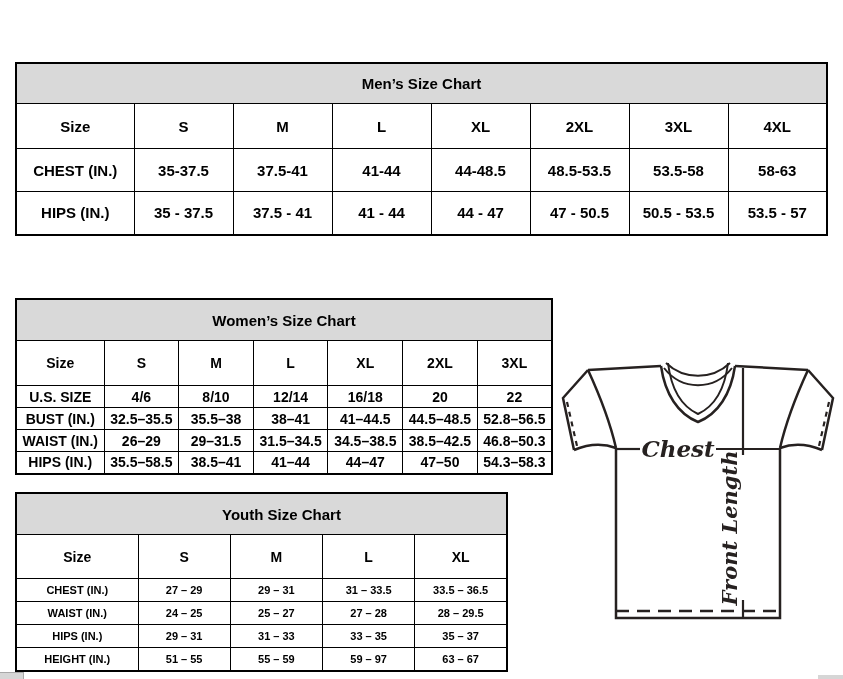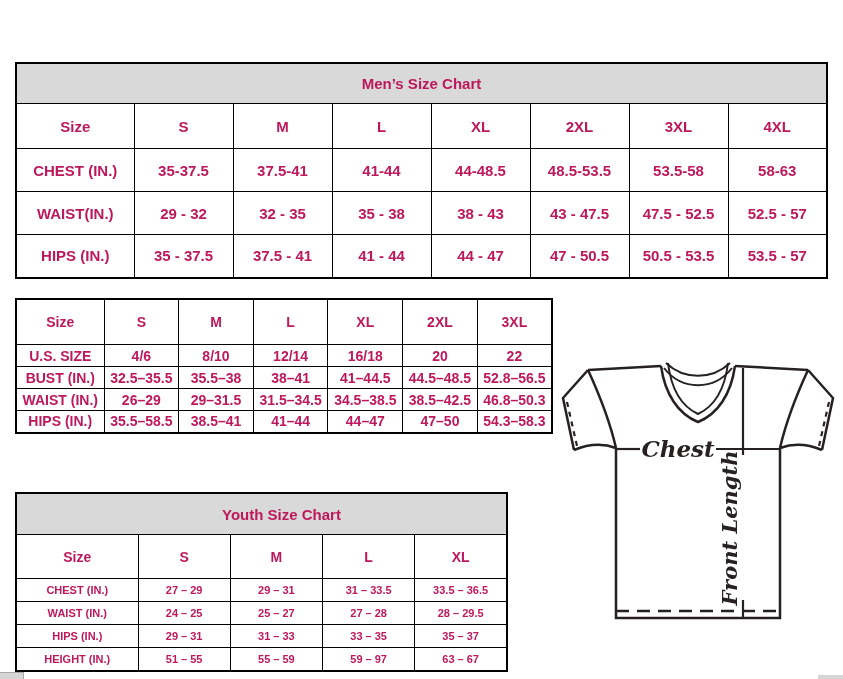--- a/index.html
+++ b/index.html
@@ -6,21 +6,21 @@
   .canvas {
     position:relative; width:843px; height:679px; background:#ffffff;
     font-family:"Liberation Sans", sans-serif; color:#000; overflow:hidden;
   }
   .page-title {
     position:absolute; top:6px; left:0; width:810px; text-align:center;
     font-size:21px; font-weight:bold; letter-spacing:.2px;
   }
   table.size-table {
     position:absolute; border-collapse:collapse; table-layout:fixed;
-    background:#fff; border:2px solid #000; font-weight:bold; color:#be185d;
+    background:#fff; border:2px solid #000; font-weight:bold; color:#000000;
   }
   .size-table th, .size-table td {
     border:1px solid #000; text-align:center; vertical-align:middle; padding:0;
     overflow:hidden; white-space:nowrap;
   }
   .size-table .bar { background:#d9d9d9; font-size:15px; }
   
   table.men { left:15px; top:62px; width:813px; font-size:15px; }
   .men .bar-row th { height:39px; }
   .men .size-row th { height:44px; }
@@ -77,48 +77,41 @@
         <th>CHEST (IN.)</th>
         <td>35-37.5</td>
         <td>37.5-41</td>
         <td>41-44</td>
         <td>44-48.5</td>
         <td>48.5-53.5</td>
         <td>53.5-58</td>
         <td>58-63</td>
       </tr>
       <tr>
-        <th>WAIST(IN.)</th>
-        <td>29 - 32</td>
-        <td>32 - 35</td>
-        <td>35 - 38</td>
-        <td>38 - 43</td>
-        <td>43 - 47.5</td>
-        <td>47.5 - 52.5</td>
-        <td>52.5 - 57</td>
-      </tr>
-      <tr>
         <th>HIPS (IN.)</th>
         <td>35 - 37.5</td>
         <td>37.5 - 41</td>
         <td>41 - 44</td>
         <td>44 - 47</td>
         <td>47 - 50.5</td>
         <td>50.5 - 53.5</td>
         <td>53.5 - 57</td>
       </tr>
     </tbody>
   </table>
 
   <table class="size-table women">
     <colgroup>
         <col style="width:88px">
         <col span="6">
       </colgroup>
     <thead>
+      <tr class="bar-row">
+        <th class="bar" colspan="7">Women’s Size Chart</th>
+      </tr>
       <tr class="size-row">
         <th>Size</th>
         <th>S</th>
         <th>M</th>
         <th>L</th>
         <th>XL</th>
         <th>2XL</th>
         <th>3XL</th>
       </tr>
     </thead>

